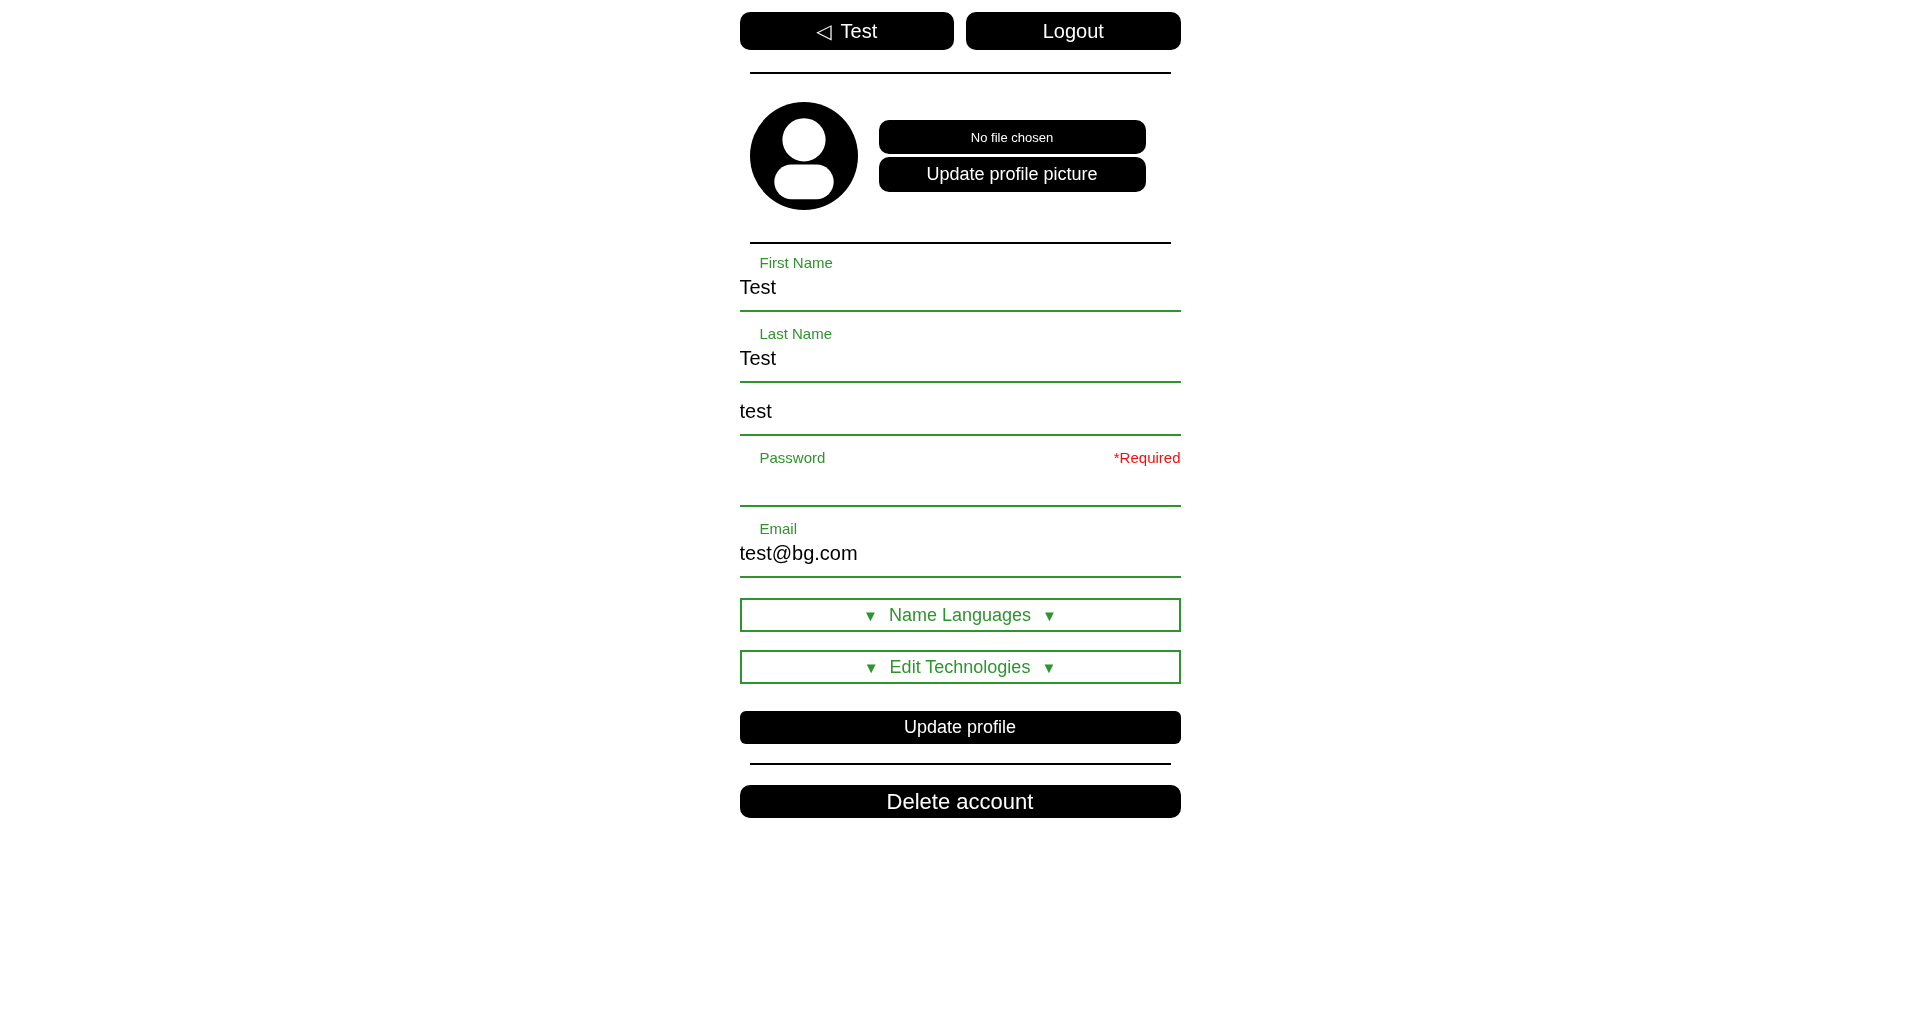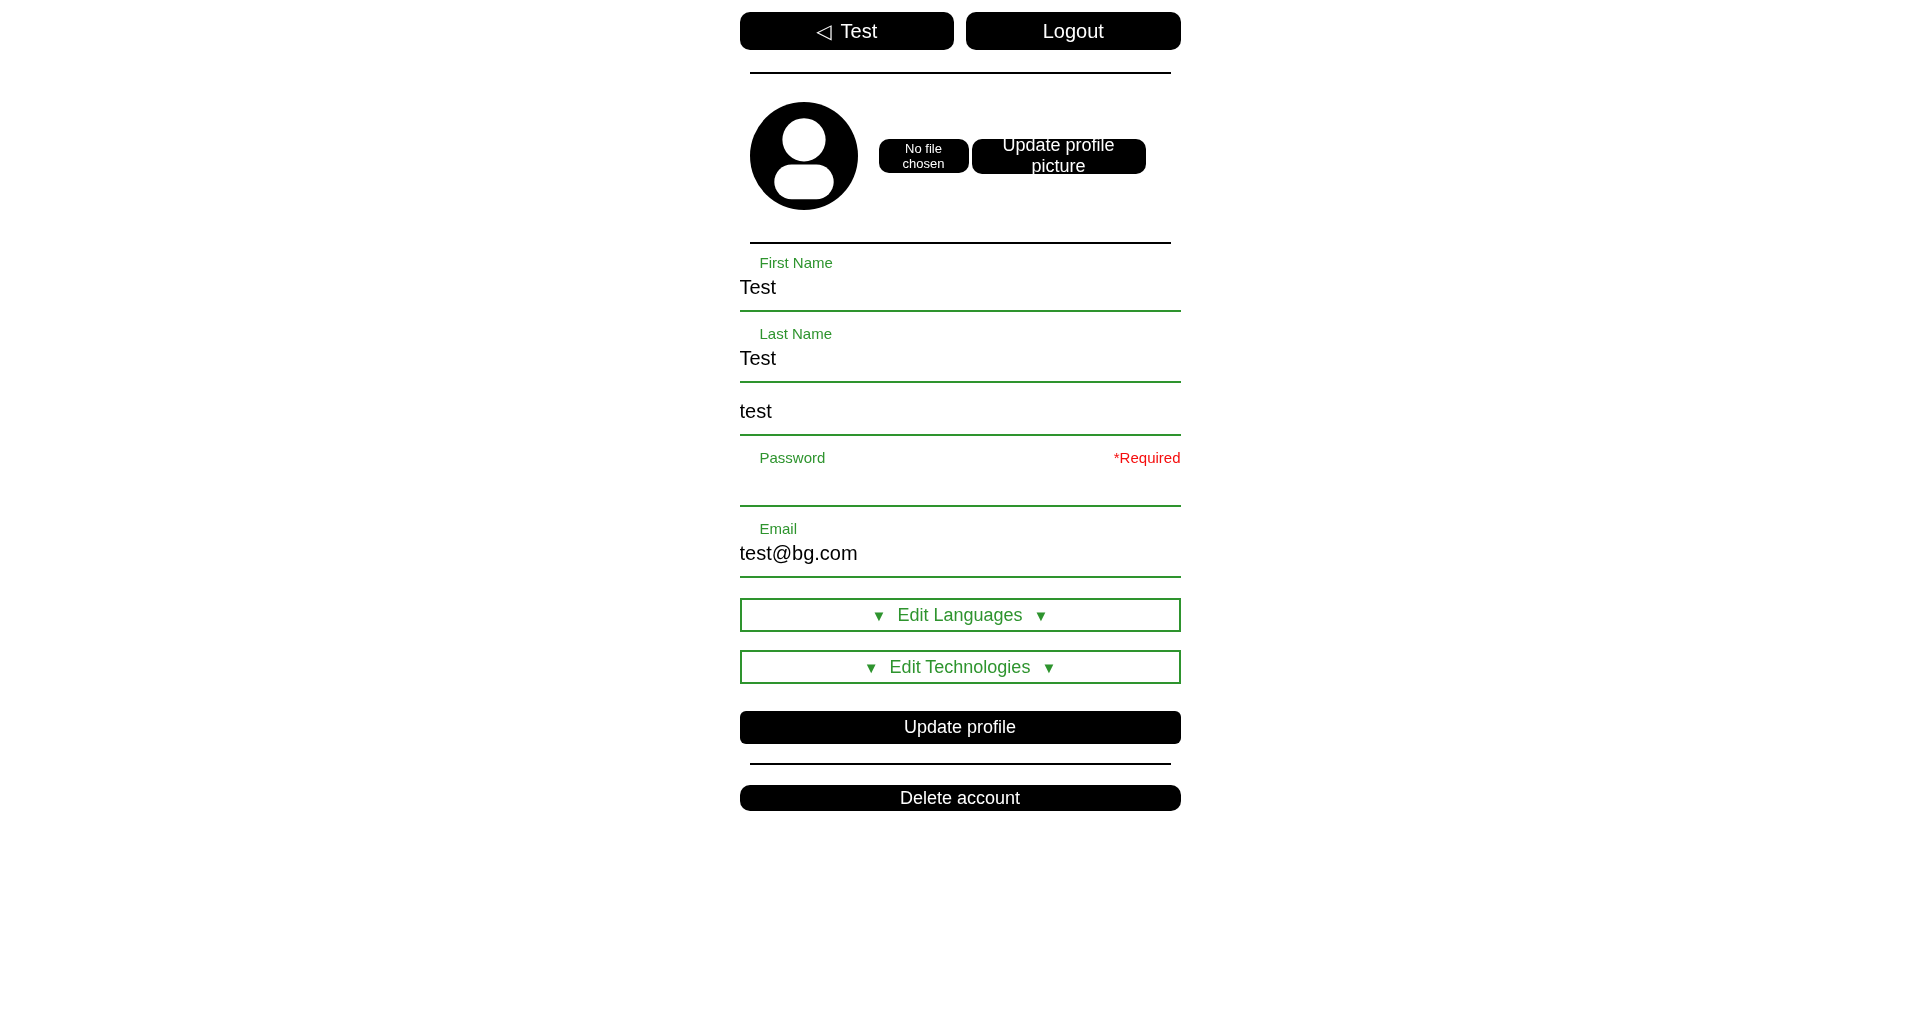--- a/index.html
+++ b/index.html
@@ -31,21 +31,21 @@
   .divider-top { margin-top: 22px; }
 
   .avatar-row {
     display: flex;
     align-items: center;
     gap: 21px;
     padding-left: 10px;
     margin: 28px 0 32px;
   }
   .avatar { width: 108px; height: 108px; display: block; flex: 0 0 auto; }
-  .picture-controls { display: flex; flex-direction: row; gap: 3px; width: 267px; }
+  .picture-controls { display: flex; flex-direction: column; gap: 3px; width: 267px; }
   .file-btn { height: 34px; font-size: 13px; }
   .picture-btn { height: 35px; font-size: 18px; }
 
   .fields { margin-top: 10px; display: flex; flex-direction: column; gap: 13px; }
   .field { display: flex; flex-direction: column; }
   .field-label-row { display: flex; justify-content: space-between; align-items: flex-start; padding-left: 20px; }
   .field-label { color: #2e942e; font-size: 15px; line-height: 18px; }
   .required-note { color: #f50d0d; font-size: 15px; line-height: 18px; }
   .field-input {
     width: 100%;
@@ -73,21 +73,21 @@
     align-items: center;
     justify-content: center;
     gap: 11px;
   }
   .edit-langs { margin-top: 20px; }
   .edit-techs { margin-top: 18px; }
   .chevron { font-size: 15px; }
 
   .update-btn { width: 100%; height: 33px; font-size: 18px; margin-top: 27px; border-radius: 6px; }
   .divider-bottom { margin-top: 19px; }
-  .delete-btn { width: 100%; height: 26px; font-size: 18px; margin-top: 20px; }
+  .delete-btn { width: 100%; height: 33px; font-size: 22px; margin-top: 20px; }
 </style>
 </head>
 <body>
 
 <div class="container">
 
   <div class="header-row">
     <button class="btn-black header-btn">
       <span class="back-icon">◁</span>
       <span>Test</span>
@@ -145,21 +145,21 @@
       <div class="field-label-row">
         <label class="field-label">Email</label>
       </div>
       <input class="field-input" type="text" value="test@bg.com" style="">
     </div>
 
   </div>
 
   <button class="btn-outline edit-langs">
     <span class="chevron">▼</span>
-    <span>Edit Languages</span>
+    <span>Name Languages</span>
     <span class="chevron">▼</span>
   </button>
 
   <button class="btn-outline edit-techs">
     <span class="chevron">▼</span>
     <span>Edit Technologies</span>
     <span class="chevron">▼</span>
   </button>
 
   <button class="btn-black update-btn">Update profile</button>

